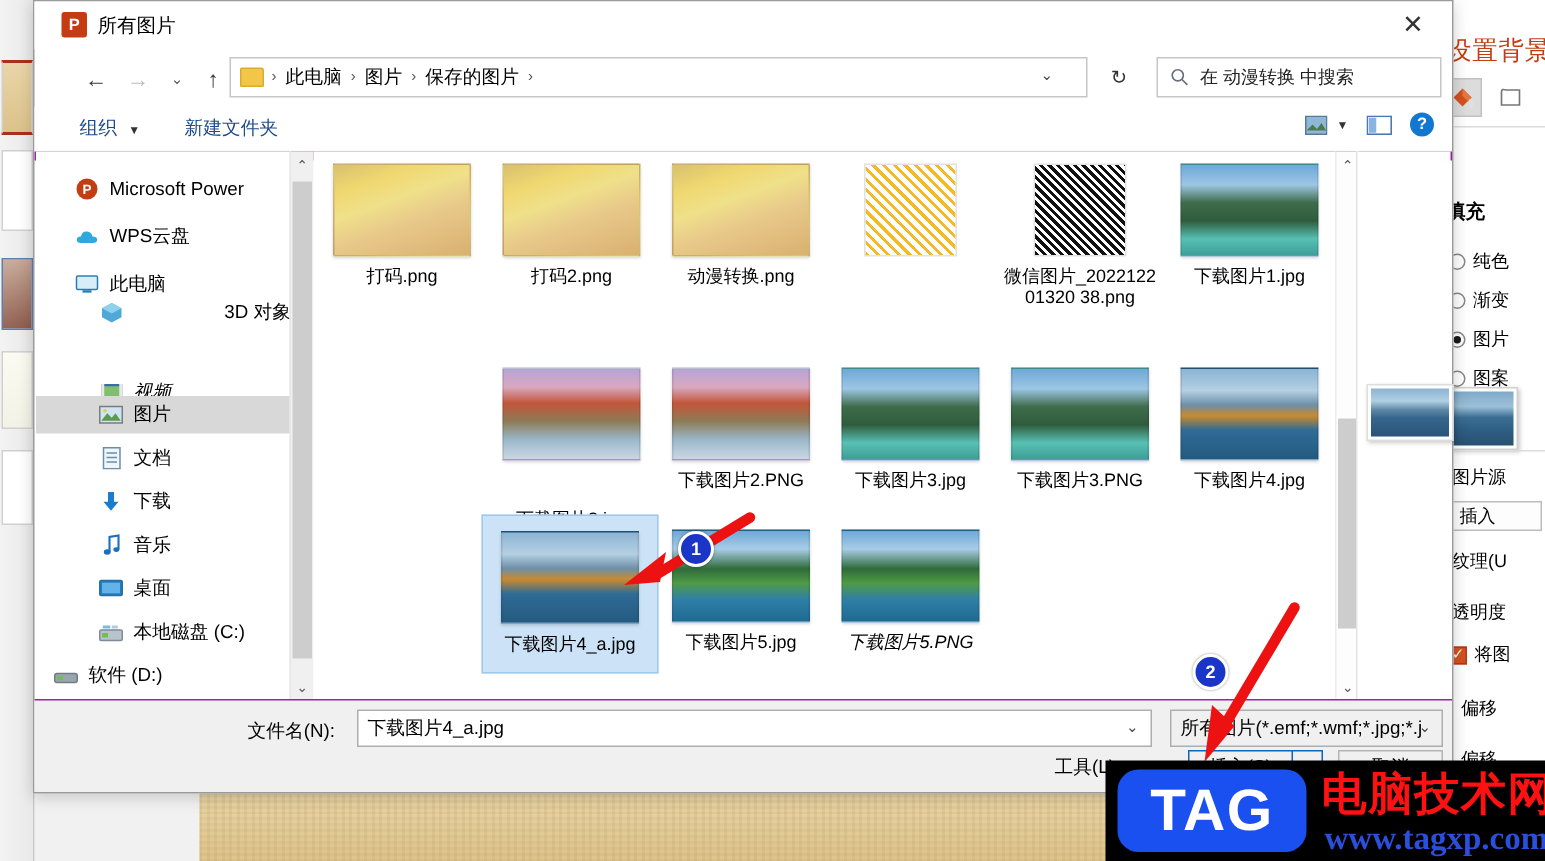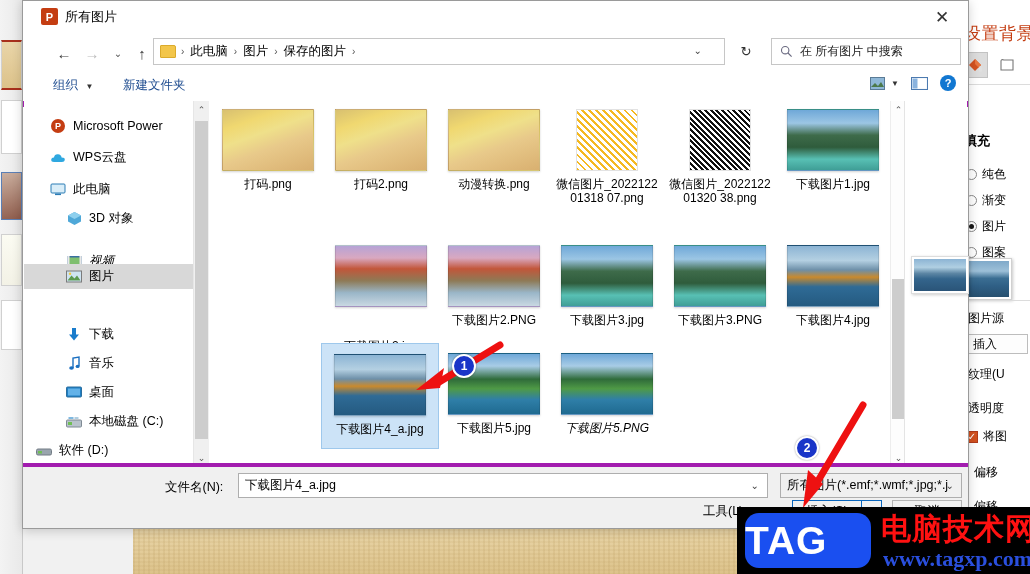--- a/index.html
+++ b/index.html
@@ -114,21 +114,21 @@
   .tile.selected{background:#cce3f7;border:1px solid #9ec8ec;}
   .thumbimg{width:92px;height:62px;border:1px solid rgba(0,0,0,.10);box-sizing:border-box;box-shadow:0 1px 2px rgba(0,0,0,.18);}
   .tname{margin-top:6px;font-size:12px;text-align:center;line-height:14px;word-break:break-all;width:108px;}
   
   #file-sb{position:absolute;right:62px;top:100px;width:15px;bottom:61px;background:#fdfdfd;border-left:1px solid #ededed;}
   #file-sb-thumb{position:absolute;left:1px;top:178px;width:13px;height:140px;background:#cdcdcd;}
   
   #preview-pane{position:absolute;right:1px;top:100px;width:62px;bottom:61px;background:#fff;border-left:1px solid #e4e4e4;}
   #preview-img{position:absolute;left:6px;top:155px;width:52px;height:32px;border:1px solid #ddd;background:#fff;padding:2px;box-shadow:1px 1px 3px rgba(0,0,0,.2);}
   
-  #bottom{position:absolute;left:0;right:0;bottom:0;height:61px;background:#f0f0f0;border-top:4px solid #a21caf;}
+  #bottom{position:absolute;left:0;right:0;bottom:0;height:61px;background:#f0f0f0;border-top:1px solid #a21caf;}
   #fn-label{position:absolute;left:142px;top:12px;font-size:12.5px;}
   #fn-input{
     position:absolute;left:215px;top:6px;width:530px;height:25px;
     border:1px solid #aeaeae;background:#fff;box-sizing:border-box;
     display:flex;align-items:center;padding-left:6px;font-size:12.5px;
   }
   #fn-chev{position:absolute;right:8px;font-size:10px;color:#444;}
   #ft-select{
     position:absolute;left:757px;top:6px;width:182px;height:25px;
     border:1px solid #aeaeae;background:#f0f0f0;box-sizing:border-box;
@@ -154,21 +154,21 @@
   
   .badge{
     position:absolute;width:20px;height:20px;border-radius:50%;
     background:#1a35c8;color:#fff;font-size:12px;font-weight:bold;
     display:flex;align-items:center;justify-content:center;
     border:2px solid #fff;box-shadow:0 0 2px rgba(0,0,0,.4);z-index:60;
   }
   .anno-arrow{position:absolute;z-index:59;pointer-events:none;}
   
   #wm{position:absolute;left:737px;top:507px;width:293px;height:67px;background:#000;z-index:80;overflow:hidden;}
-  #wm-tag{position:absolute;left:8px;top:6px;width:126px;height:55px;background:#1a4ff0;border-radius:14px;display:flex;align-items:center;}
+  #wm-tag{position:absolute;left:8px;top:6px;width:126px;height:55px;background:#1a4ff0;border-radius:14px;display:flex;align-items:center;justify-content:center;}
   #wm-tag span{color:#fff;font-size:39px;font-weight:bold;letter-spacing:1px;}
   #wm-cn{position:absolute;left:144px;top:2px;font-size:30px;font-weight:bold;color:#ff1111;letter-spacing:1px;white-space:nowrap;}
   #wm-url{position:absolute;left:146px;top:39px;font-size:22px;color:#2a4fdd;font-weight:bold;white-space:nowrap;font-family:"Liberation Serif",serif;}
 </style>
 </head>
 <body>
 
 <div id="ppt-bg">
   <div id="slide-area">
     <div id="slide-canvas"></div>
@@ -266,21 +266,21 @@
       <span id="crumb-chev">⌄</span>
     </div>
 
     <div id="crumb-refresh">↻</div>
 
     <div id="searchbox">
       <svg width="13" height="13" viewBox="0 0 13 13">
           <circle cx="5.2" cy="5.2" r="3.7" fill="none" stroke="#6a6a80" stroke-width="1.1"></circle>
           <line x1="8" y1="8" x2="11.6" y2="11.6" stroke="#6a6a80" stroke-width="1.1"></line>
         </svg>
-      <span id="search-ph">在 所有图片 中搜索</span>
+      <span id="search-ph">在 动漫转换 中搜索</span>
     </div>
   </div>
 
   <div id="toolbar">
     <div class="tb-item" id="tb-org">
       <span>组织</span>
       <span style="font-size:8px;margin-left:4px;color:#333;">▼</span>
     </div>
     <div class="tb-item" id="tb-newf">新建文件夹</div>
     <div id="tb-right">
@@ -318,21 +318,21 @@
     </div>
     <div class="sb-item" style="top:76px;">
       <span class="sbicon">
           <svg width="16" height="13" viewBox="0 0 16 13">
             <rect x="1" y="1" width="14" height="9" rx="1" fill="#d9edf8" stroke="#2b7cb5"></rect>
             <rect x="5" y="10.5" width="6" height="1.6" fill="#2b7cb5"></rect>
           </svg>
         </span>
       <span>此电脑</span>
     </div>
-    <div class="sb-item ind" style="top:105px;">
+    <div class="sb-item ind" style="top:95px;justify-content:space-between;">
       <span class="sbicon">
           <svg width="15" height="15" viewBox="0 0 15 15">
             <path d="M7.5 1 L14 4.5 L14 10.5 L7.5 14 L1 10.5 L1 4.5 Z" fill="#4fa8d8"></path>
             <path d="M7.5 1 L14 4.5 L7.5 8 L1 4.5 Z" fill="#8ed0ee"></path>
           </svg>
         </span>
       <span>3D 对象</span>
     </div>
     <div class="sb-item ind" style="top:148px;font-style:italic;">
       <span class="sbicon">
@@ -348,20 +348,31 @@
     <div class="sb-item ind sel" style="top:163px;">
       <span class="sbicon">
           <svg width="16" height="13" viewBox="0 0 16 13">
             <rect x="0.5" y="1" width="15" height="11" fill="#cfe4f2" stroke="#7b7b7b"></rect>
             <path d="M1.5 10.5 L5.5 5.5 L8.5 8.5 L11 5.5 L14.5 10.5 Z" fill="#5c9a50"></path>
             <circle cx="4" cy="3.8" r="1.2" fill="#f2c83c"></circle>
           </svg>
         </span>
       <span>图片</span>
     </div>
+    <div class="sb-item ind" style="top:192px;">
+      <span class="sbicon">
+          <svg width="13" height="15" viewBox="0 0 13 15">
+            <rect x="1" y="0.5" width="11" height="14" fill="#eef5fb" stroke="#6d8ea8"></rect>
+            <line x1="3" y1="4" x2="10" y2="4" stroke="#6d8ea8"></line>
+            <line x1="3" y1="7" x2="10" y2="7" stroke="#6d8ea8"></line>
+            <line x1="3" y1="10" x2="10" y2="10" stroke="#6d8ea8"></line>
+          </svg>
+        </span>
+      <span>文档</span>
+    </div>
     <div class="sb-item ind" style="top:221px;">
       <span class="sbicon">
           <svg width="14" height="15" viewBox="0 0 14 15">
             <rect x="5" y="1" width="4" height="7" fill="#1a7ccc"></rect>
             <path d="M2 7.5 L12 7.5 L7 13.5 Z" fill="#1a7ccc"></path>
           </svg>
         </span>
       <span>下载</span>
     </div>
     <div class="sb-item ind" style="top:250px;">
@@ -420,22 +431,20 @@
       <div class="tile" style="left: 113px; top: 4px;">
         <div class="thumbimg" style="background: linear-gradient(160deg, rgb(216, 192, 112) 0%, rgb(240, 216, 112) 22%, rgb(239, 224, 138) 40%, rgb(232, 201, 138) 60%, rgb(217, 176, 112) 100%);"></div>
         <div class="tname">打码2.png</div>
       </div>
       <div class="tile" style="left: 226px; top: 4px;">
         <div class="thumbimg" style="background: linear-gradient(160deg, rgb(216, 192, 112) 0%, rgb(240, 216, 112) 22%, rgb(239, 224, 138) 40%, rgb(232, 201, 138) 60%, rgb(217, 176, 112) 100%);"></div>
         <div class="tname">动漫转换.png</div>
       </div>
       <div class="tile" style="left: 339px; top: 4px;">
         <div class="thumbimg" style="background: repeating-linear-gradient(45deg, rgb(245, 185, 33) 0px, rgb(245, 185, 33) 2px, rgb(255, 255, 255) 2px, rgb(255, 255, 255) 5px), linear-gradient(rgb(255, 255, 255), rgb(255, 255, 255)); width: 62px; height: 62px; box-shadow: none; border: 1px solid rgb(226, 226, 226);"></div>
-        <div class="tname">微信图片_202212201318
-07.png</div>
       </div>
       <div class="tile" style="left: 452px; top: 4px;">
         <div class="thumbimg" style="background: repeating-linear-gradient(45deg, rgb(17, 17, 17) 0px, rgb(17, 17, 17) 2px, rgb(255, 255, 255) 2px, rgb(255, 255, 255) 4px), linear-gradient(rgb(255, 255, 255), rgb(255, 255, 255)); width: 62px; height: 62px; box-shadow: none; border: 1px solid rgb(226, 226, 226);"></div>
         <div class="tname">微信图片_202212201320
 38.png</div>
       </div>
       <div class="tile" style="left: 565px; top: 4px;">
         <div class="thumbimg" style="background: linear-gradient(rgb(111, 168, 216) 0%, rgb(156, 198, 228) 22%, rgb(62, 107, 74) 42%, rgb(47, 92, 60) 62%, rgb(88, 192, 180) 82%, rgb(63, 158, 150) 100%);"></div>
         <div class="tname">下载图片1.jpg</div>
       </div>

